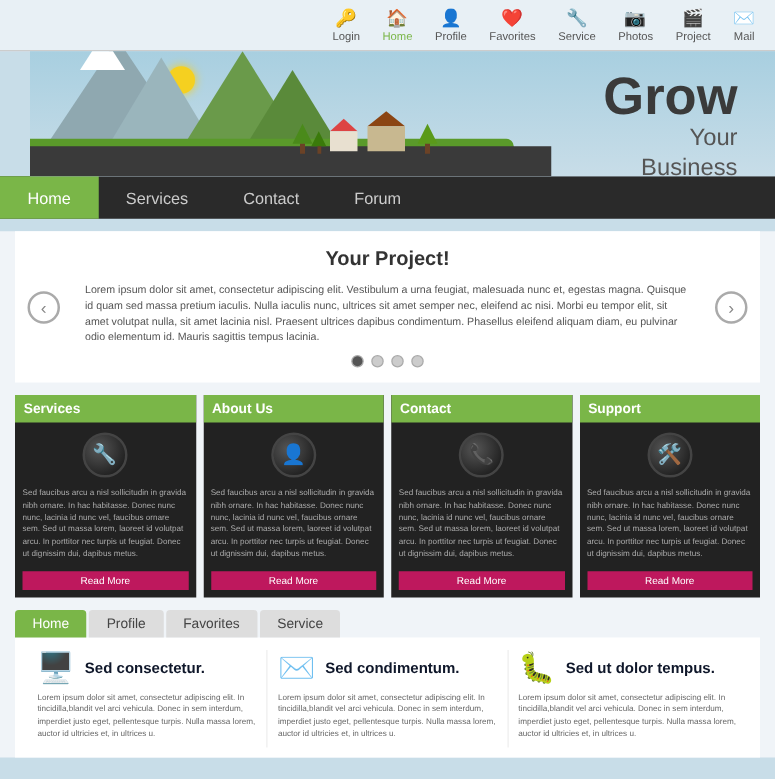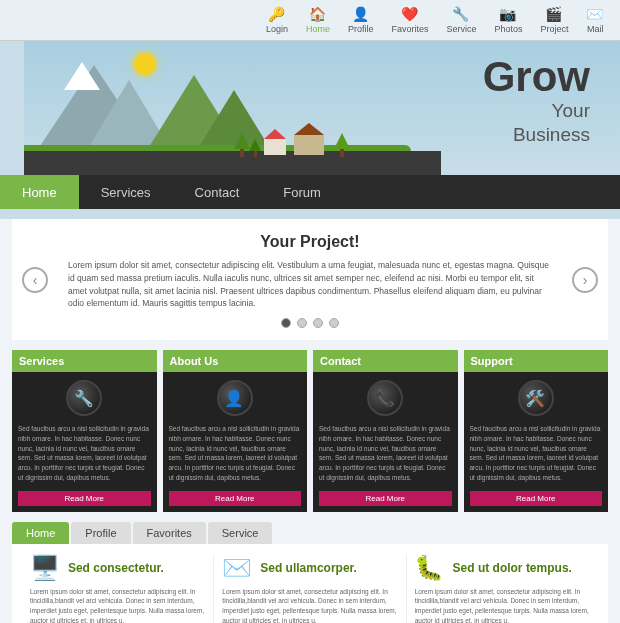--- a/index.html
+++ b/index.html
@@ -33,21 +33,21 @@
     .top-nav-item.active { color: #7ab648; }
     .top-nav-icon {
       font-size: 14px;
       color: #666;
     }
     .top-nav-item.active .top-nav-icon { color: #7ab648; }
 
     
     .hero {
       position: relative;
-      height: 134px;
+      height: 100px;
       background: linear-gradient(to bottom, #a8cfe0 0%, #c8dde8 100%);
       overflow: hidden;
       margin-left: 24px;
     }
     
     .mountain-bg {
       position: absolute;
       bottom: 20px;
       left: 10px;
       width: 0; height: 0;
@@ -341,21 +341,21 @@
       gap: 8px;
       margin-bottom: 5px;
     }
     .feature-icon {
       font-size: 24px;
       color: #555;
     }
     .feature-title {
       font-size: 12px;
       font-weight: bold;
-      color: #4d7c0f;
+      color: #0f172a;
     }
     .feature-text {
       font-size: 6.5px;
       color: #666;
       line-height: 1.5;
       margin-bottom: 5px;
     }
 
     
     .tree {
@@ -525,21 +525,21 @@
       <div class="feature-header">
         <span class="feature-icon">🖥️</span>
         <span class="feature-title">Sed consectetur.</span>
       </div>
       <div class="feature-text">Lorem ipsum dolor sit amet, consectetur adipiscing elit. In tincidilla,blandit vel arci vehicula. Donec in sem interdum, imperdiet justo eget, pellentesque turpis. Nulla massa lorem, auctor id ultricies et, in ultrices u.</div>
 
     </div>
     <div class="feature-col">
       <div class="feature-header">
         <span class="feature-icon">✉️</span>
-        <span class="feature-title">Sed ullamcorper.</span>
+        <span class="feature-title">Sed condimentum.</span>
       </div>
       <div class="feature-text">Lorem ipsum dolor sit amet, consectetur adipiscing elit. In tincidilla,blandit vel arci vehicula. Donec in sem interdum, imperdiet justo eget, pellentesque turpis. Nulla massa lorem, auctor id ultricies et, in ultrices u.</div>
 
     </div>
     <div class="feature-col">
       <div class="feature-header">
         <span class="feature-icon">🐛</span>
         <span class="feature-title">Sed ut dolor tempus.</span>
       </div>
       <div class="feature-text">Lorem ipsum dolor sit amet, consectetur adipiscing elit. In tincidilla,blandit vel arci vehicula. Donec in sem interdum, imperdiet justo eget, pellentesque turpis. Nulla massa lorem, auctor id ultricies et, in ultrices u.</div>

